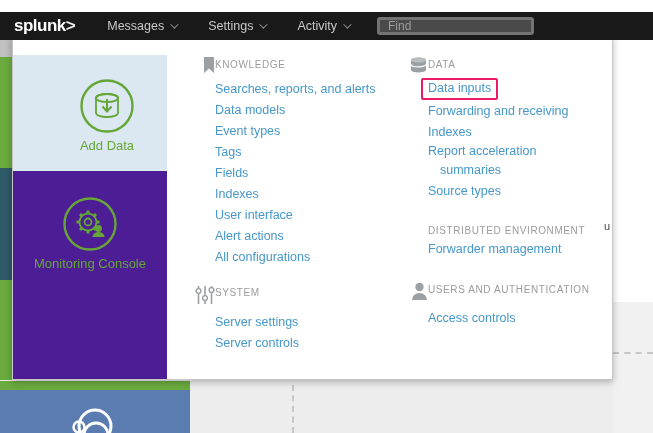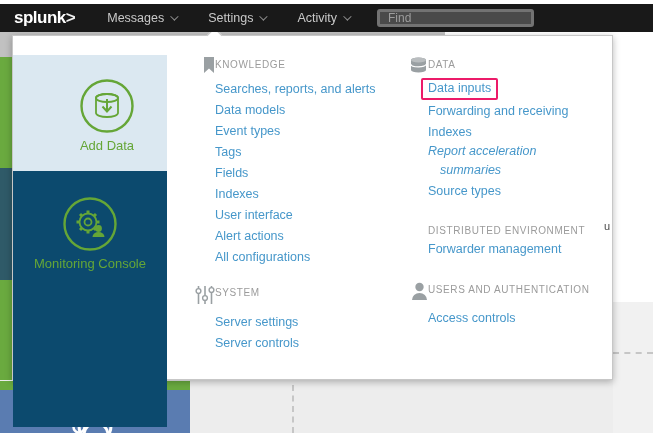--- a/index.html
+++ b/index.html
@@ -1,20 +1,20 @@
 <!DOCTYPE html>
 <html style="--green: #65a637; --green-bg: #6aaa3f; --teal: #2f5a68; --tile-blue: #5a7cb1; --link: #4697ca; --highlight: #ec1b69; --icon-gray: #9aa0a3;"><head>
 <meta charset="utf-8">
 <style>
   * { margin:0; padding:0; box-sizing:border-box; }
   html,body { font-family:"Liberation Sans", sans-serif; }
   #stage { position:relative; width:653px; height:433px; overflow:hidden; background:#fff; }
 
   
-  .navbar { position:absolute; left:0; top:4px; width:653px; height:28px; background:#191919; display:flex; align-items:center; z-index:30; }
+  .navbar { position:absolute; left:0; top:12px; width:653px; height:28px; background:#191919; display:flex; align-items:center; z-index:30; }
   .logo { color:#fff; font-weight:bold; font-size:17px; letter-spacing:-0.5px; margin-left:14px; cursor:pointer; }
   .logo .gt { font-weight:bold; color:#f0f0f0; }
   .nav-item { color:#c9c9c9; font-size:12.5px; margin-left:32px; display:flex; align-items:center; cursor:pointer; }
   .chev { display:inline-block; width:6px; height:6px; border-right:1.5px solid #8f8f8f; border-bottom:1.5px solid #8f8f8f; transform:rotate(45deg) translateY(-2px); margin-left:6px; }
   .find-box { margin-left:28px; width:157px; height:18px; background:#4a4a4a; border:3px solid #737373; border-radius:3px; color:#c9c9c9; font-size:12px; padding:0 8px; outline:none; }
   .find-box::placeholder { color:#9d9d9d; }
 
   
   .topstrip   { position:absolute; left:0; top:28px; width:445px; height:8px; background:#c1c1c1; z-index:1; }
   .edge-gray  { position:absolute; left:0; top:28px;  width:12px; height:29px;  background:#c1c1c1; z-index:1; }
@@ -31,39 +31,39 @@
 
   
   .panel { position:absolute; left:12px; top:35px; width:601px; height:345px; background:#fff;
            border:1px solid #c7c7c7; box-shadow:0 2px 7px rgba(0,0,0,.28); z-index:10; }
   .panel-caret { position:absolute; left:196px; top:-6px; width:11px; height:11px; background:#fff;
                  border-left:1px solid #c7c7c7; border-top:1px solid #c7c7c7; transform:rotate(45deg); z-index:11; }
 
   
   .side-cell { position:absolute; left:0; width:154px; text-align:center; cursor:pointer; }
   .cell-add  { top:19px; height:116px; background:#dbe8f1;padding-left:34px; }
-  .cell-mon  { top:135px; height:256px; background:#0c4a6e; }
+  .cell-mon  { top:135px; height:208px; background:#4c1d95; }
   .ring { display:block; margin:0 auto; }
   .side-label { color:var(--green); font-size:13px; }
   .cell-add .side-label { margin-top:4px; }
   .cell-mon .side-label { margin-top:4px; }
   .cell-add .ring { margin-top:23px; }
   .cell-mon .ring { margin-top:25px; }
 
   
   .col { position:absolute; top:20px; }
   .col1 { left:176px; width:205px; }
   .col2 { left:389px; width:205px; }
   .sec-head { display:flex; align-items:flex-start;text-align:right; }
   .sec-icon { width:26px; flex:0 0 26px; padding-top:1px; }
   .sec-title { color:#9b9b9b; font-size:10px; letter-spacing:.6px; padding-top:3px; }
   .links { list-style:none; margin-left:26px; }
   .links li { line-height:20px; }
   .links a { color:var(--link); font-size:12.5px; text-decoration:none; cursor:pointer; }
-  .wrap2 { display:inline-block; max-width:118px; line-height:19px; padding-left:12px; text-indent:-12px; vertical-align:top;font-style:italic; }
+  .wrap2 { display:inline-block; max-width:118px; line-height:19px; padding-left:12px; text-indent:-12px; vertical-align:top; }
   .hl { display:inline-block; border:2px solid var(--highlight); border-radius:2px; padding:0 5px 1px 5px; margin-left:-7px; line-height:17px; }
   .gap1 { height:17px; } .gap2 { height:21px; } .gap3 { height:22px; }
 
   
   .tile-icon { position:absolute; left:55px; top:15px; }
 </style>
 </head>
 <body>
 
 <div id="stage">

